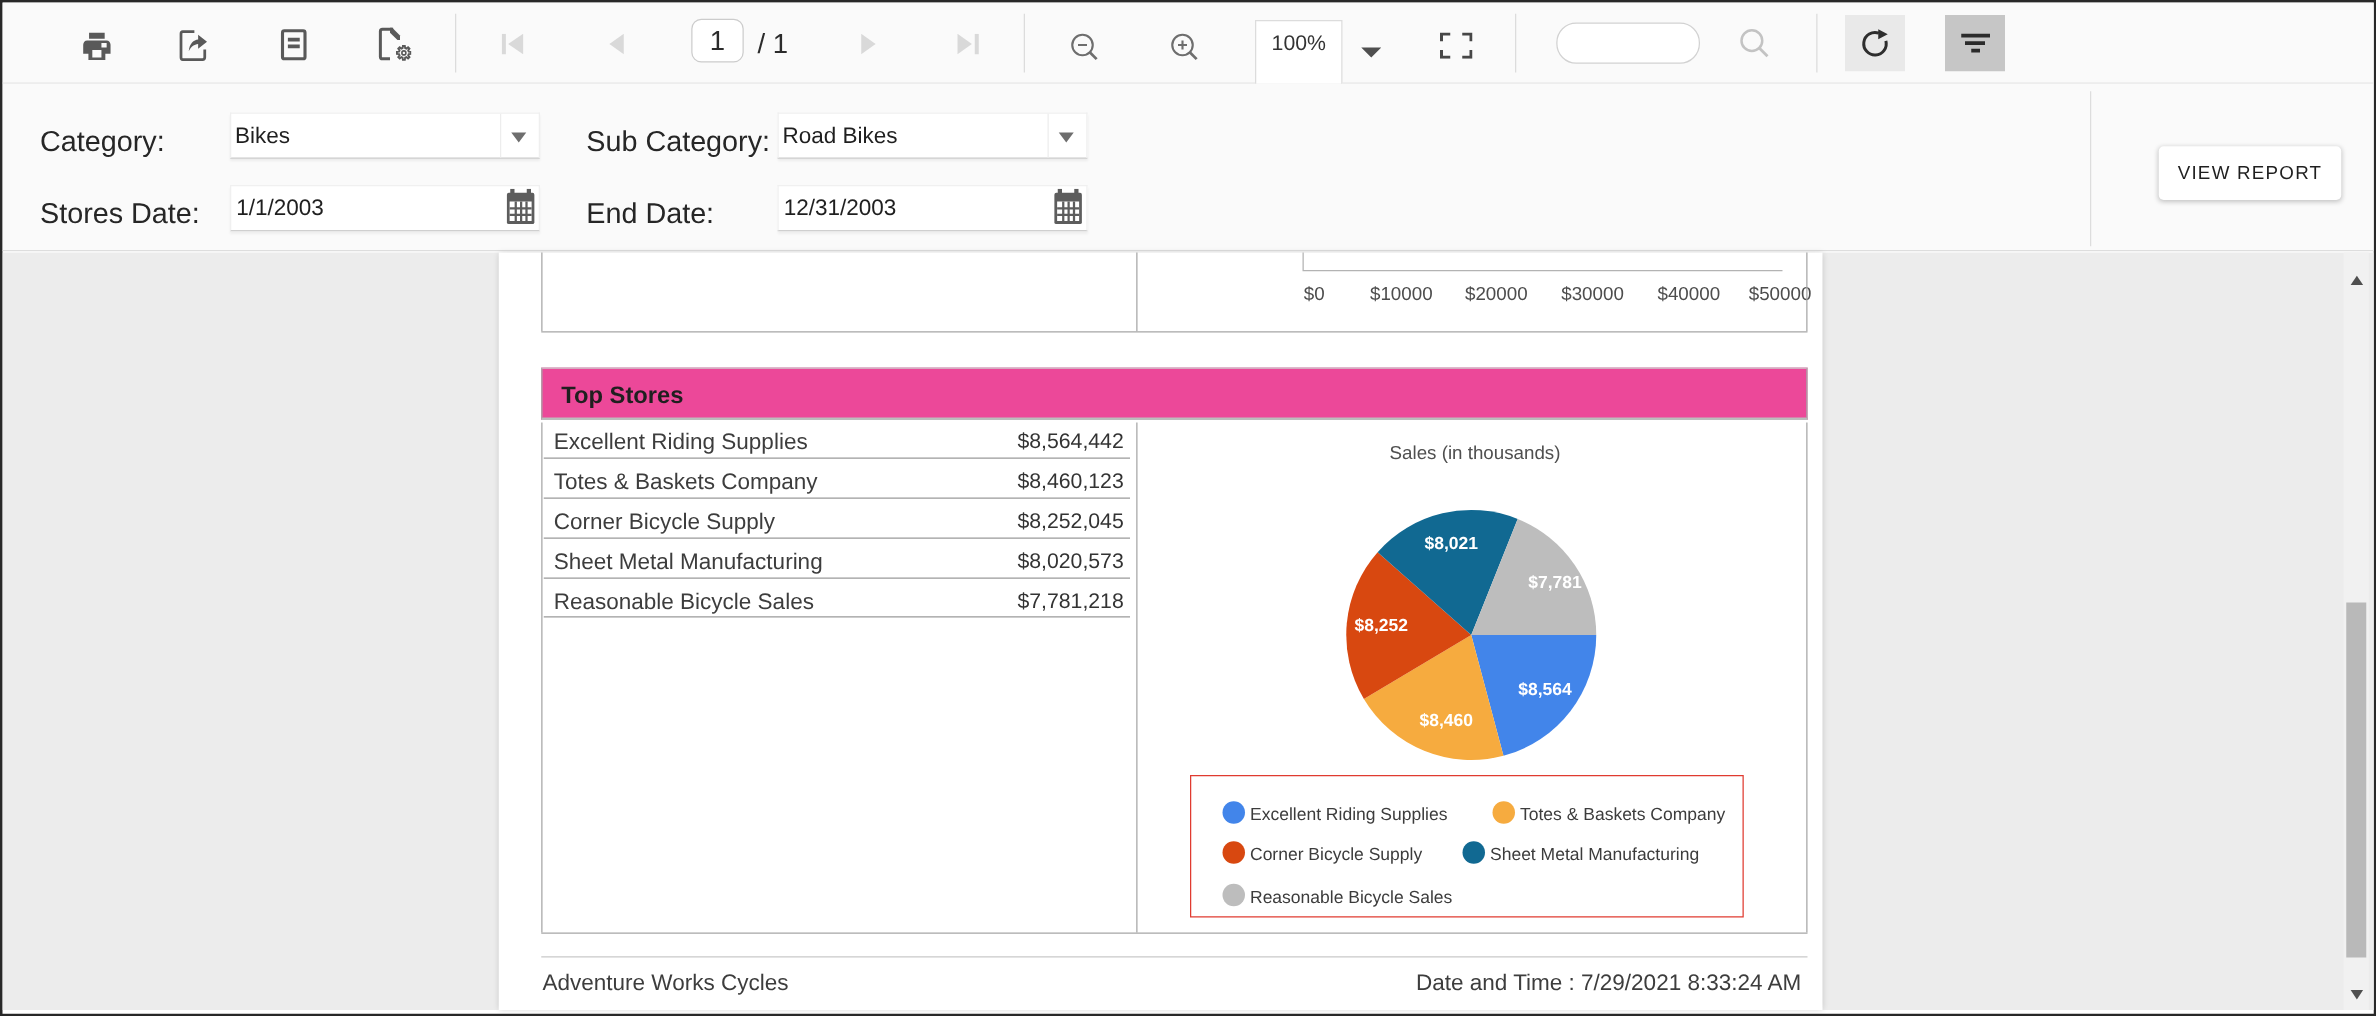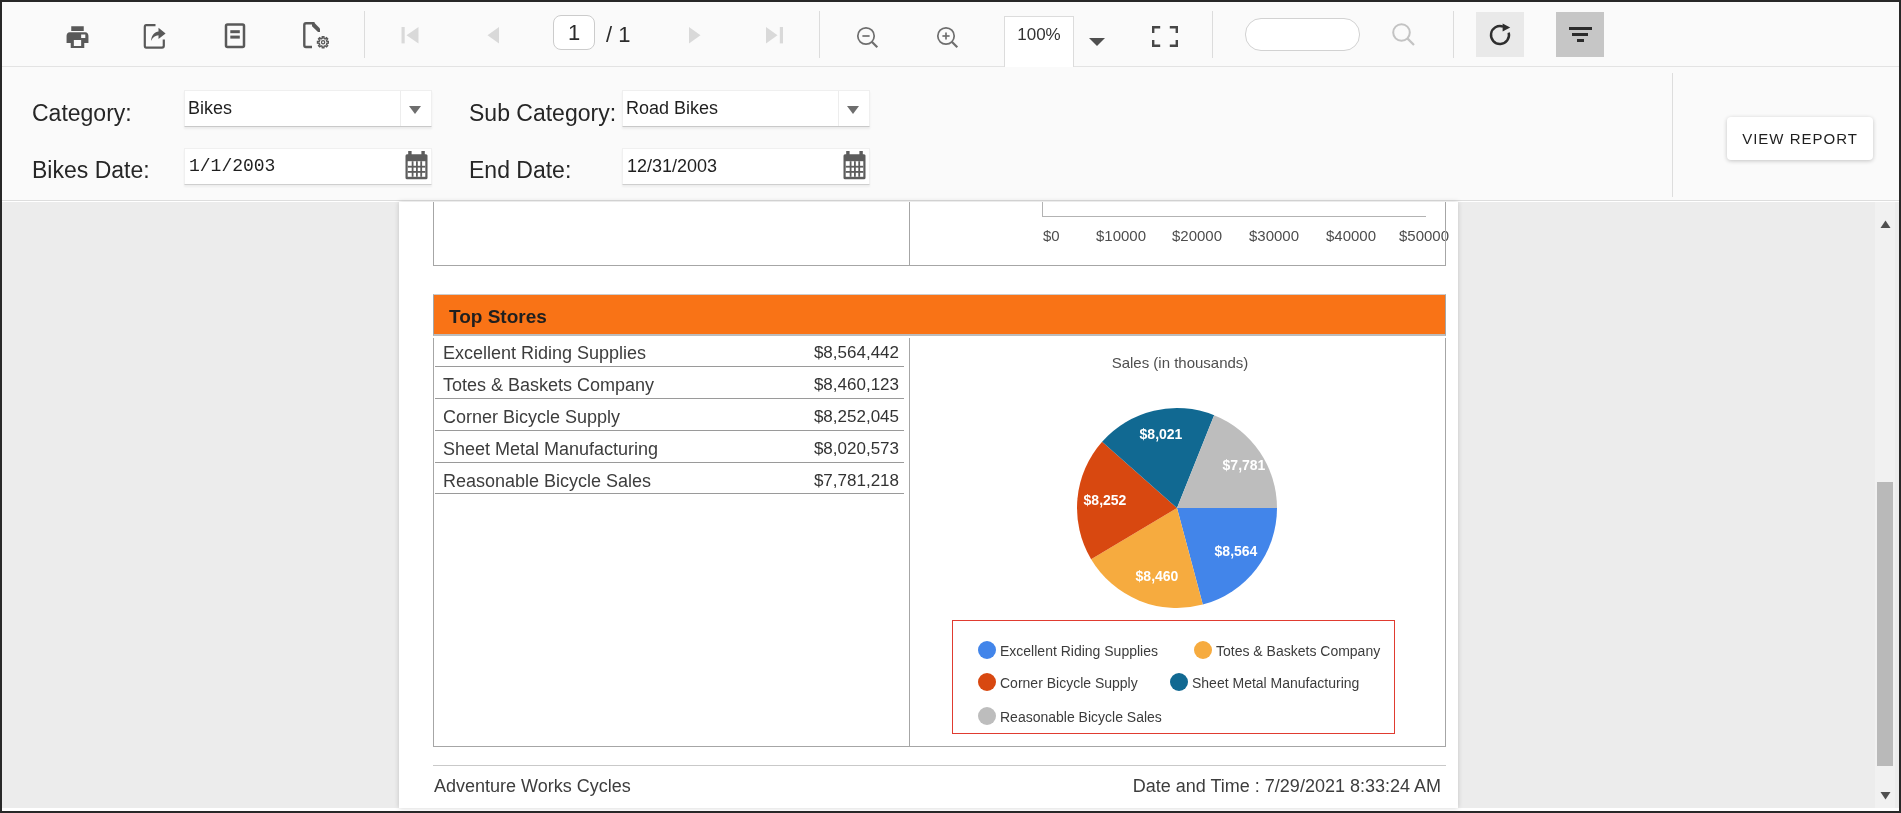--- a/index.html
+++ b/index.html
@@ -26,21 +26,21 @@
 .dinput { position:absolute; width:248px; height:37px; background:#fff; border:1px solid #f0f0f0; border-bottom:1px solid #cfcfcf; box-shadow:0 2px 2px rgba(0,0,0,0.05); }
 .dinput .txt { position:absolute; left:4px; top:0; font-size:18px; color:#1f1f1f; line-height:35px; }
 #psep { position:absolute; left:1670px; top:6px; width:1px; height:124px; background:#ddd; }
 #viewreport { position:absolute; left:1725px; top:50px; width:146px; height:43px; background:#fff; border-radius:4px; box-shadow:0 1px 4px rgba(0,0,0,0.22); text-align:center; line-height:43px; font-size:15px; letter-spacing:1px; color:#1f1f1f; }
 
 #viewport { position:absolute; left:0; top:200px; width:1897px; height:606px; background:#ececec; }
 #page { position:absolute; left:397px; top:0; width:1059px; height:606px; background:#fff; box-shadow:0 0 5px rgba(0,0,0,0.18); }
 
 .hl { position:absolute; background:#a6a6a6; height:1px; }
 .vl { position:absolute; background:#a6a6a6; width:1px; }
-#topstores { position:absolute; left:431px; top:92px; width:1013px; height:42px; background:#f97316; border-top:1px solid #cccccc; border-bottom:2px solid #bcbcbc; border-left:1px solid #a6a6a6; border-right:1px solid #a6a6a6; }
+#topstores { position:absolute; left:431px; top:92px; width:1013px; height:42px; background:#ec4899; border-top:1px solid #cccccc; border-bottom:2px solid #bcbcbc; border-left:1px solid #a6a6a6; border-right:1px solid #a6a6a6; }
 .rowtxt { position:absolute; left:441px; font-size:18px; color:#3d3d3d; }
 .rowval { position:absolute; font-size:17px; font-weight:normal; color:#333; text-align:right; width:120px; }
 #footL { position:absolute; left:432px; top:574px; font-size:18px; color:#3d3d3d; }
 #footR { position:absolute; right:458px; top:574px; font-size:18px; color:#3d3d3d; }
 
 #sbar { position:absolute; left:1873px; top:0px; width:20px; height:606px; background:#f1f1f1; }
 #sthumb { position:absolute; left:2px; top:280px; width:16px; height:284px; background:#b9b9b9; }
 .axlbl { position:absolute; top:25px; font-size:15px; color:#4d4d4d; }
 #legend { position:absolute; left:950px; top:418px; width:443px; height:114px; border:1px solid #e03b30; }
 .ldot { position:absolute; width:18px; height:18px; border-radius:50%; }
@@ -126,33 +126,33 @@
   </div>
   <div id="filterbtn">
     <div class="abs" style="left:13px; top:15px; width:23px; height:2.5px; background:#2b2b2b;"></div>
     <div class="abs" style="left:16px; top:21px; width:16px; height:2.5px; background:#2b2b2b;"></div>
     <div class="abs" style="left:21px; top:27px; width:7px; height:2.5px; background:#2b2b2b;"></div>
   </div>
 </div>
 <div id="params">
   <div class="lbl" style="left:30px; top:33px;">Category:</div>
   <div class="lbl" style="left:467px; top:33px;">Sub Category:</div>
-  <div class="lbl" style="left:30px; top:90px;">Bikes Date:</div>
+  <div class="lbl" style="left:30px; top:90px;">Stores Date:</div>
   <div class="lbl" style="left:467px; top:90px;">End Date:</div>
   <div class="combo" style="left:620px; top:23px;">
       <span class="txt">Road Bikes</span>
       <span class="dd"></span>
       <span class="arr"></span>
     </div>
   <div class="combo" style="left:182px; top:23px;">
       <span class="txt">Bikes</span>
       <span class="dd"></span>
       <span class="arr"></span>
     </div>
-  <div class="dinput" style="left:182px; top:81px;font-family:Liberation Mono, monospace;">
+  <div class="dinput" style="left:182px; top:81px;">
       <span class="txt">1/1/2003</span>
     <svg style="position:absolute; right:3px; top:2px;" width="23" height="29" viewBox="0 0 23 29">
       <rect x="3.2" y="0" width="3.4" height="7" fill="#5d5d5d"></rect>
       <rect x="16.4" y="0" width="3.4" height="7" fill="#5d5d5d"></rect>
       <rect x="0.5" y="3.2" width="22" height="25" rx="1.5" fill="#5d5d5d"></rect>
       <rect x="2.7" y="10.2" width="17.6" height="15.6" fill="#fff"></rect>
       <rect x="2.7" y="14.8" width="17.6" height="1.8" fill="#5d5d5d"></rect>
       <rect x="2.7" y="20.0" width="17.6" height="1.8" fill="#5d5d5d"></rect>
       <rect x="6.7" y="10.2" width="1.8" height="15.6" fill="#5d5d5d"></rect>
       <rect x="11.0" y="10.2" width="1.8" height="15.6" fill="#5d5d5d"></rect>

